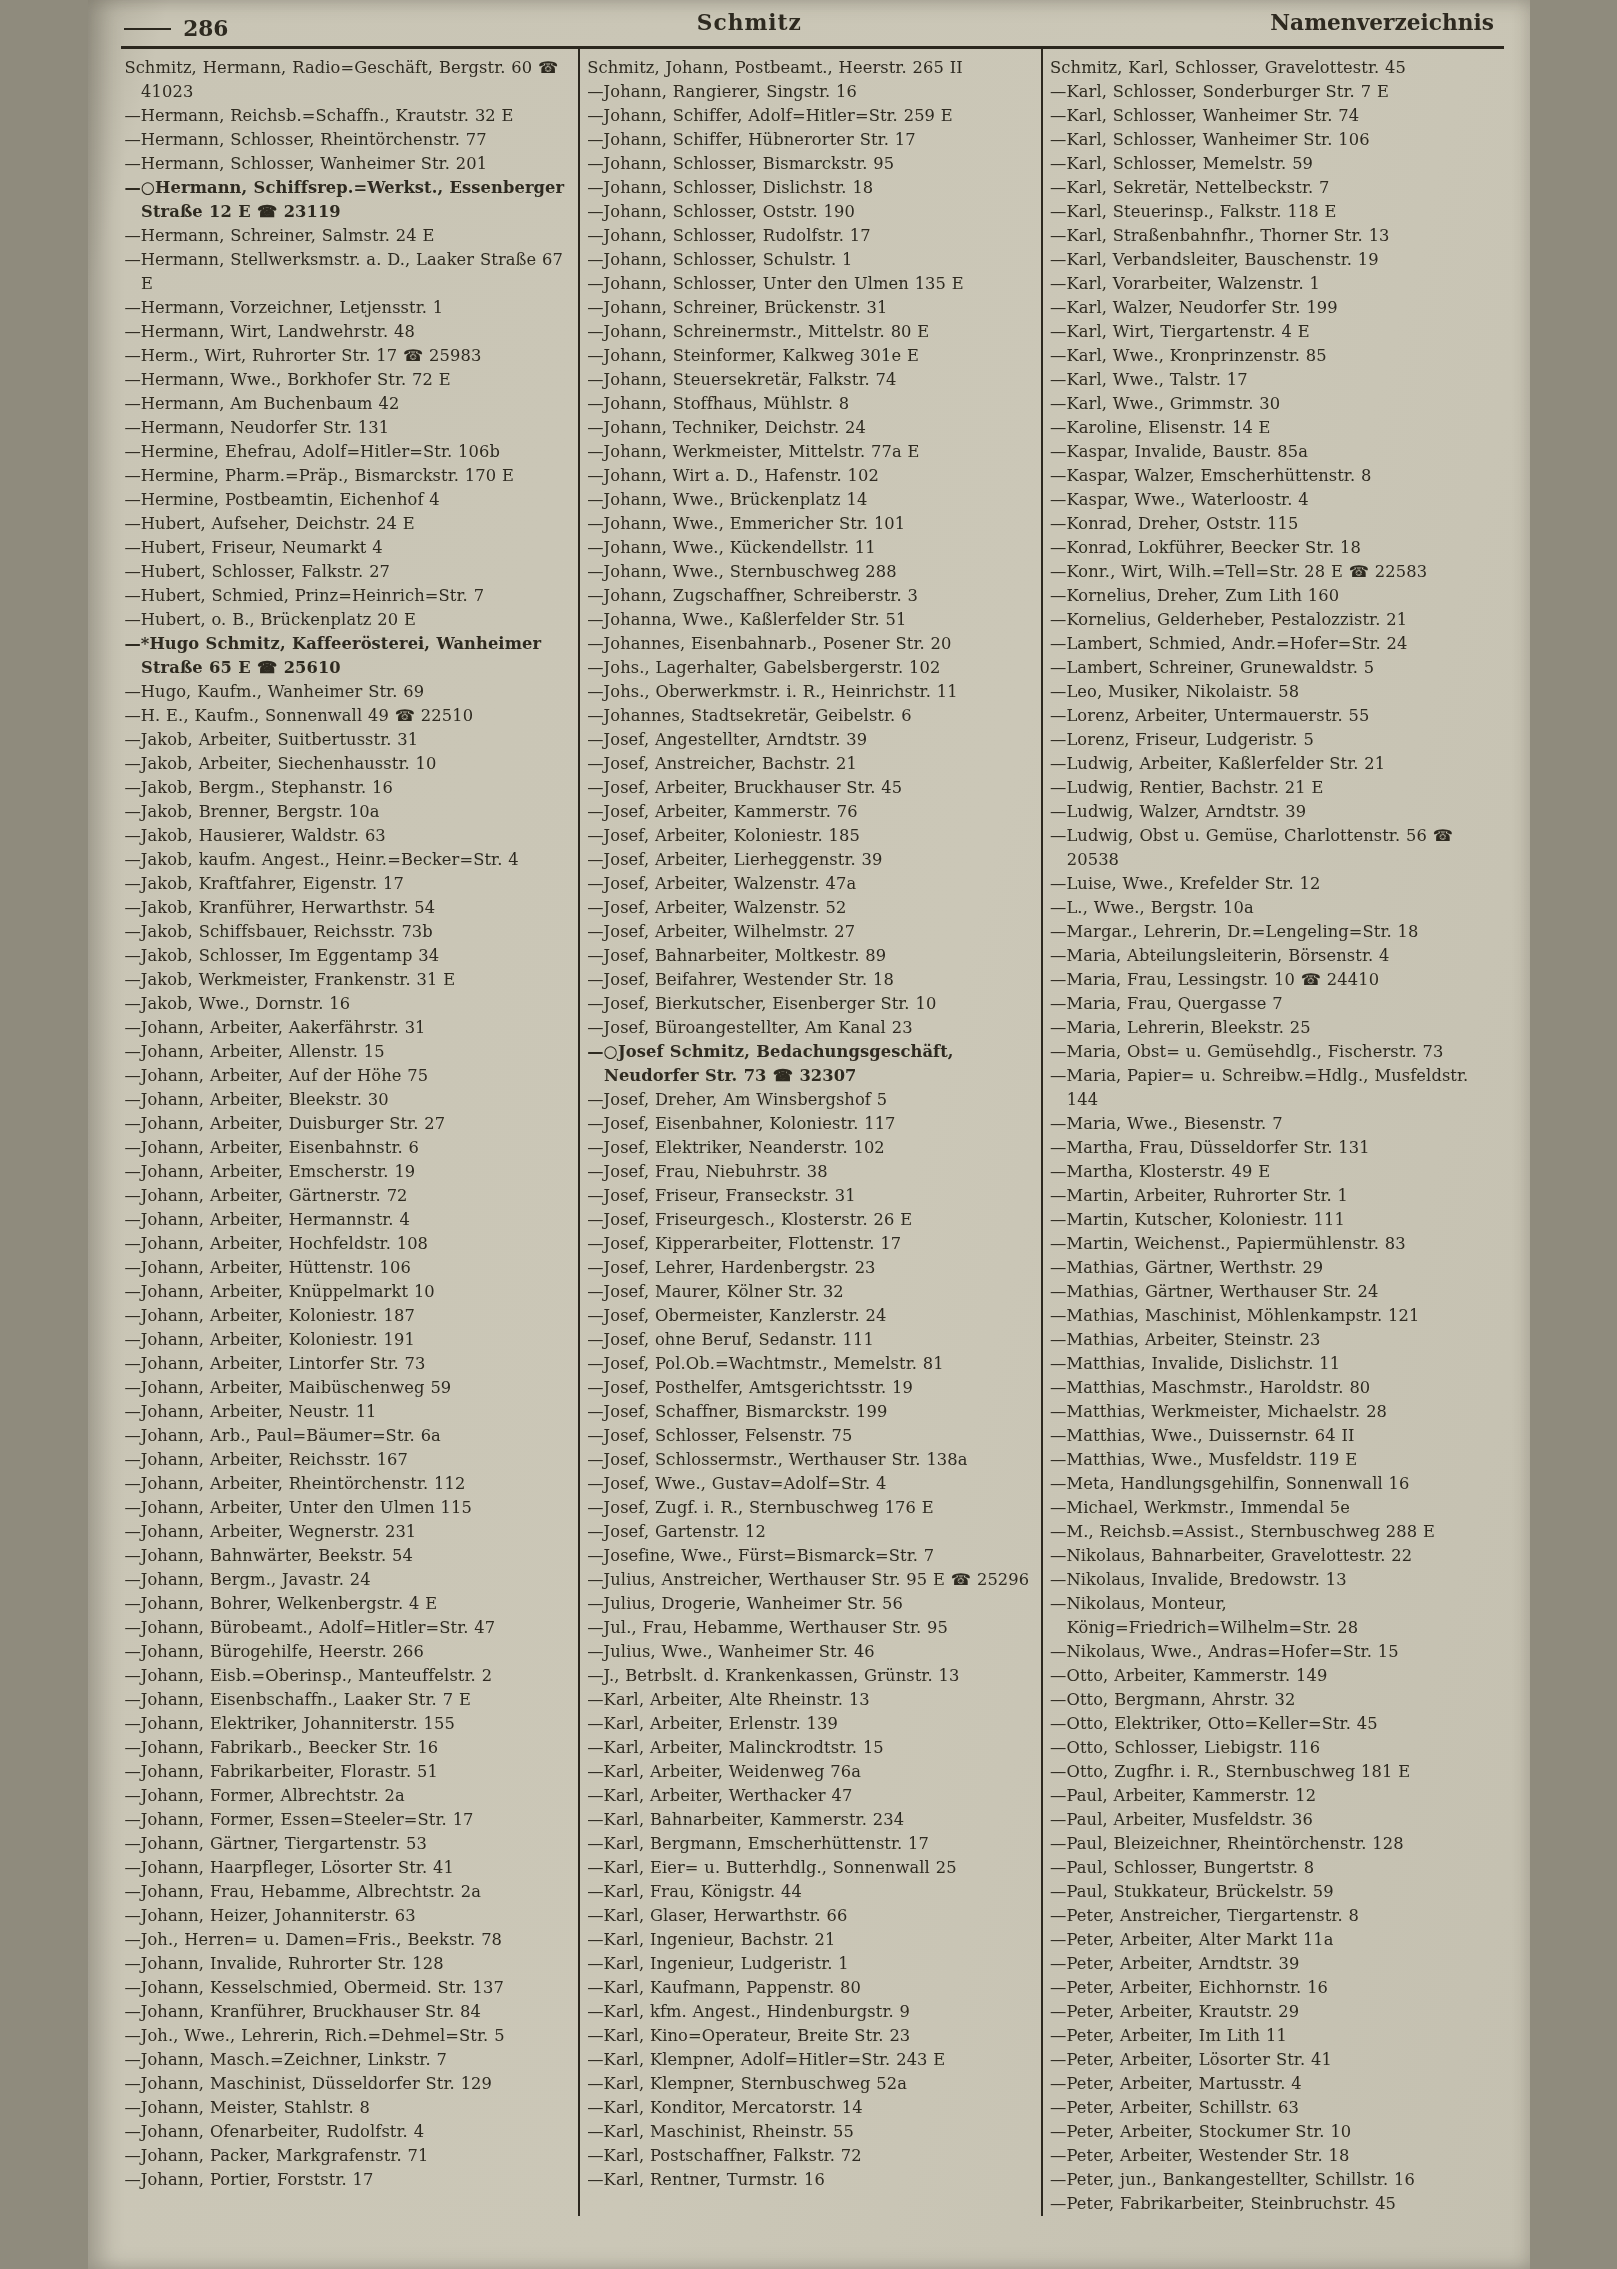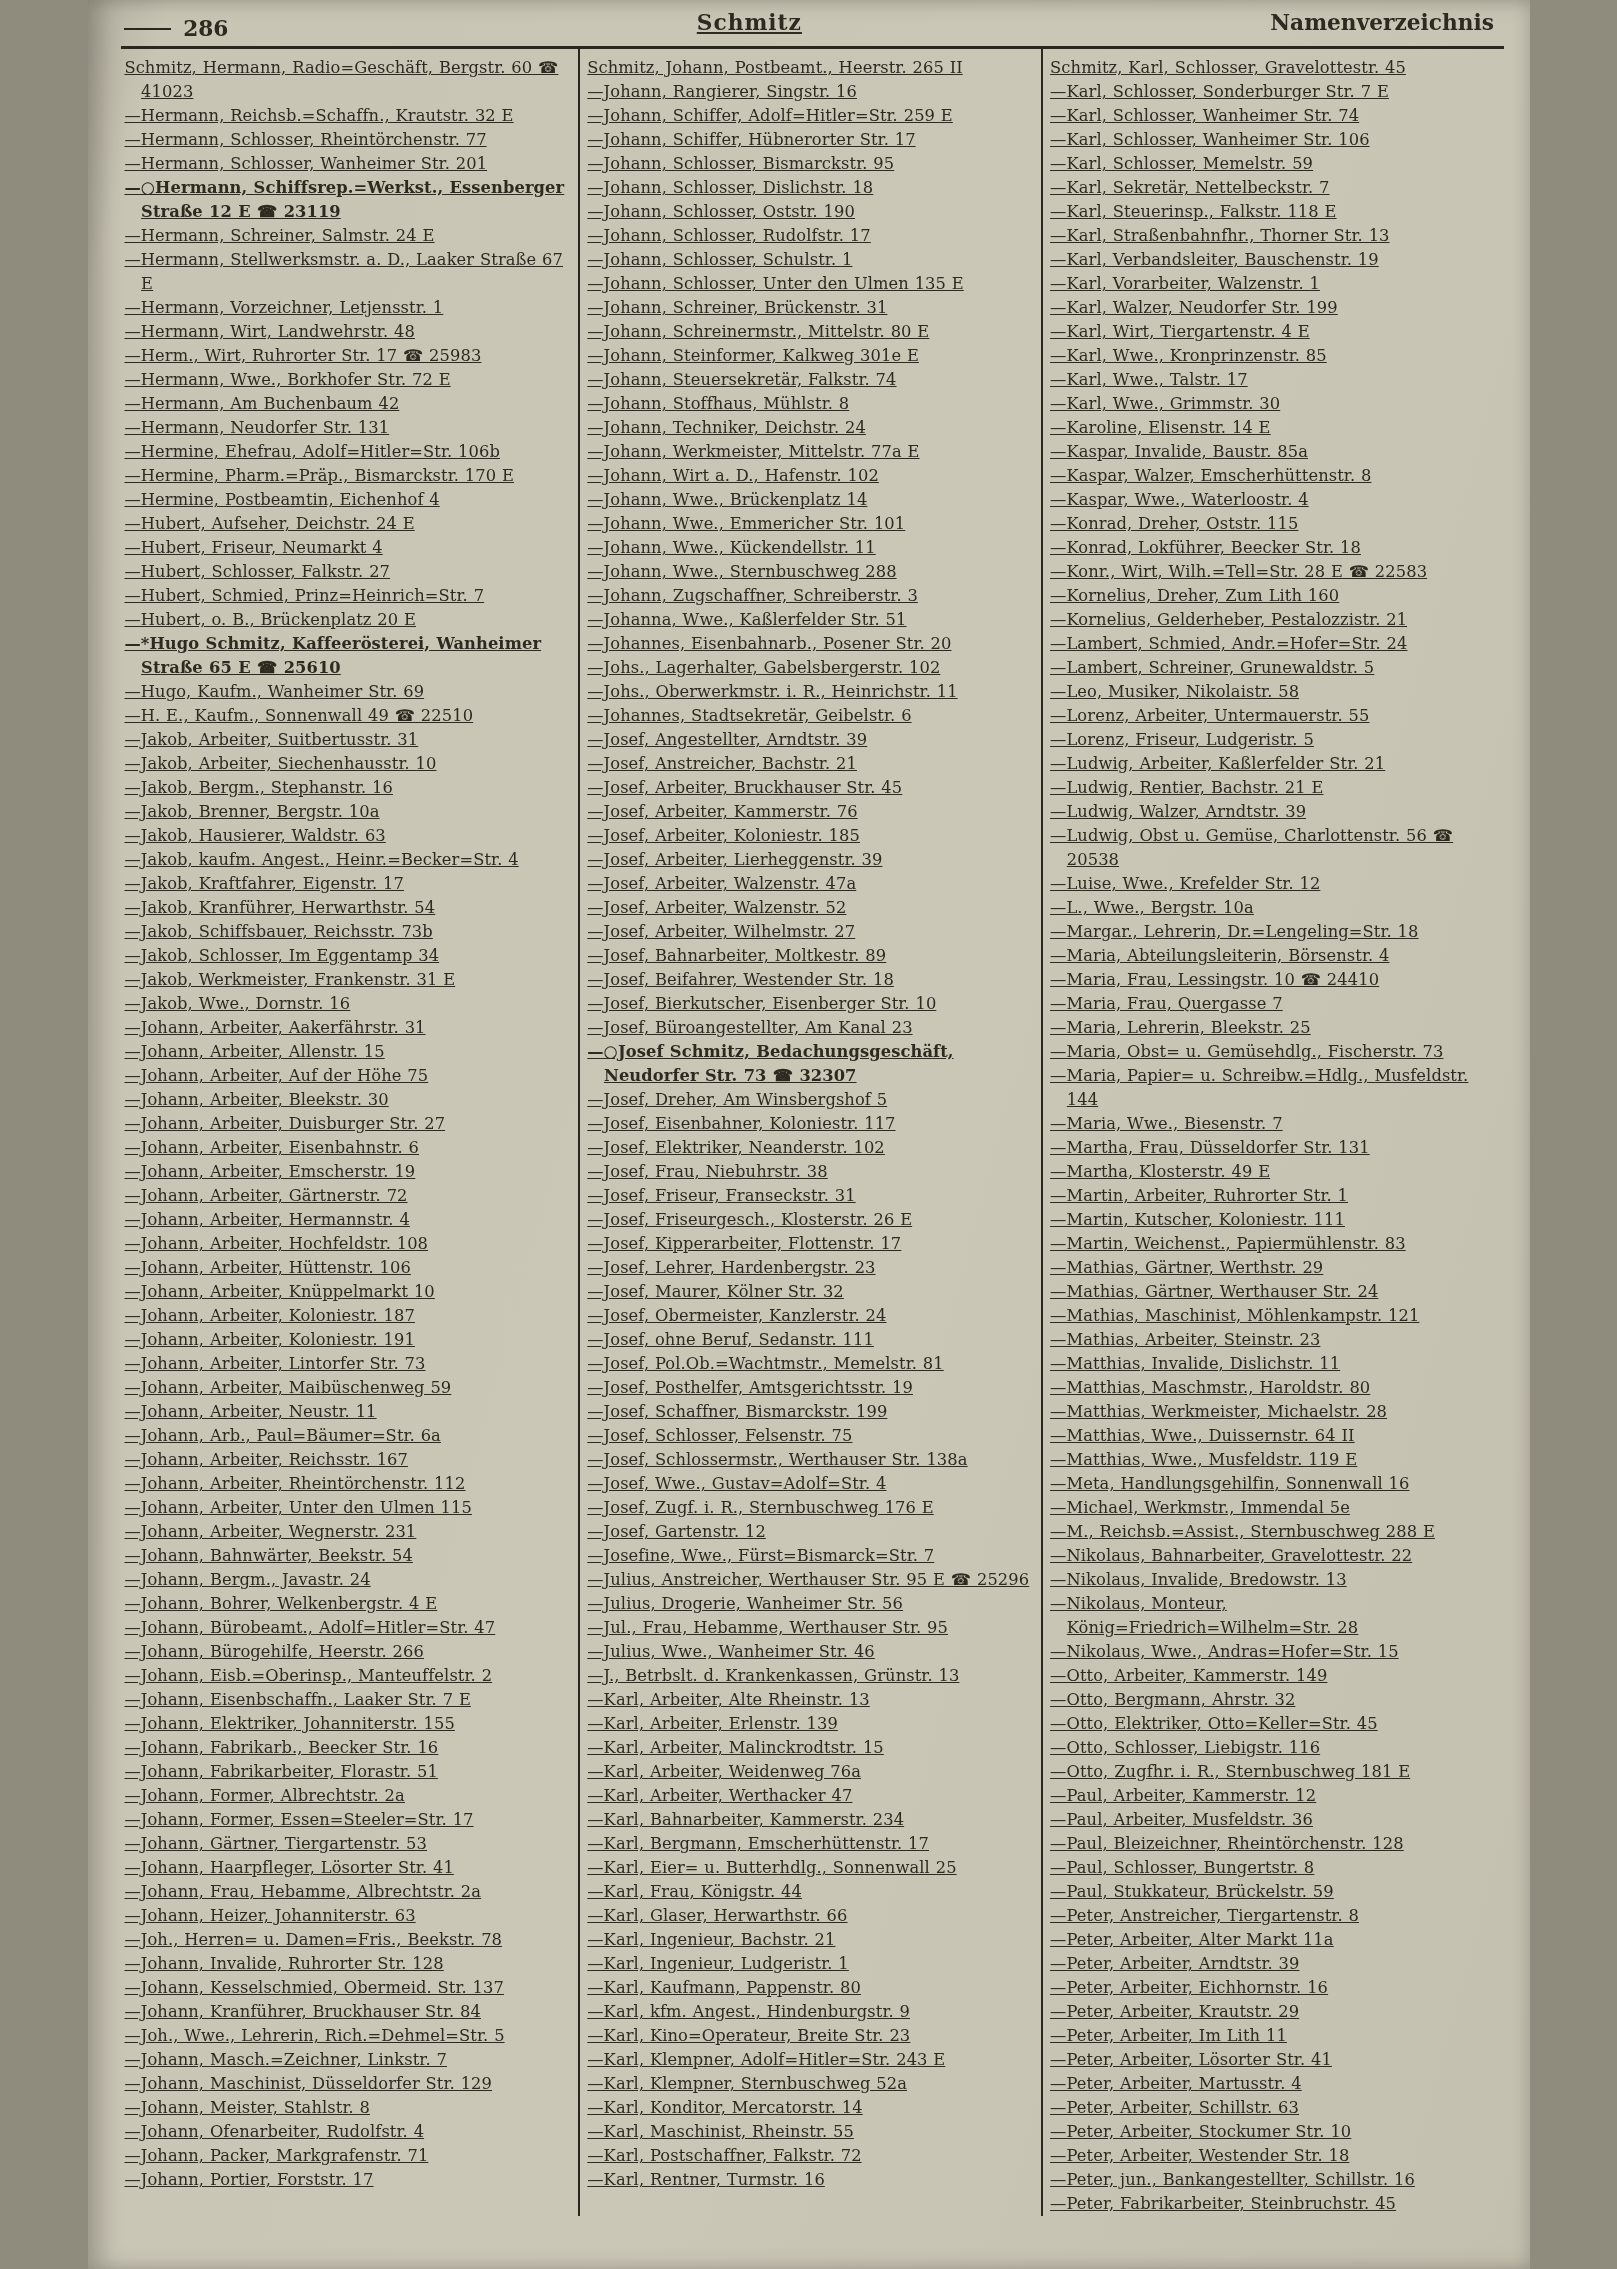--- a/index.html
+++ b/index.html
@@ -23,22 +23,22 @@
     font-size: 21.7px;
     padding: 2px 9.9px 4.9px 3.9px;
     border-bottom: 3px solid #2b271e;
   }
   .header-left { display: flex; align-items: center; gap: 11.8px; }
   .dash-rule {
     display: inline-block;
     width: 47px; height: 2px;
     background: #2b271e;
   }
-  .header-title { letter-spacing: 1px; text-decoration: underline; }
-  .columns { display: flex; align-items: stretch; text-decoration: underline; }
+  .header-title { letter-spacing: 1px; }
+  .columns { display: flex; align-items: stretch; }
   .column {
     flex: 1 1 0;
     padding: 6.9px 7.9px 0 3.9px;
     min-width: 0;
   }
   .column + .column { border-left: 2px solid #2b271e; padding-left: 7px; }
   .entry {
     font-size: 16.3px;
     line-height: 24px;
     padding-left: 16.7px;

